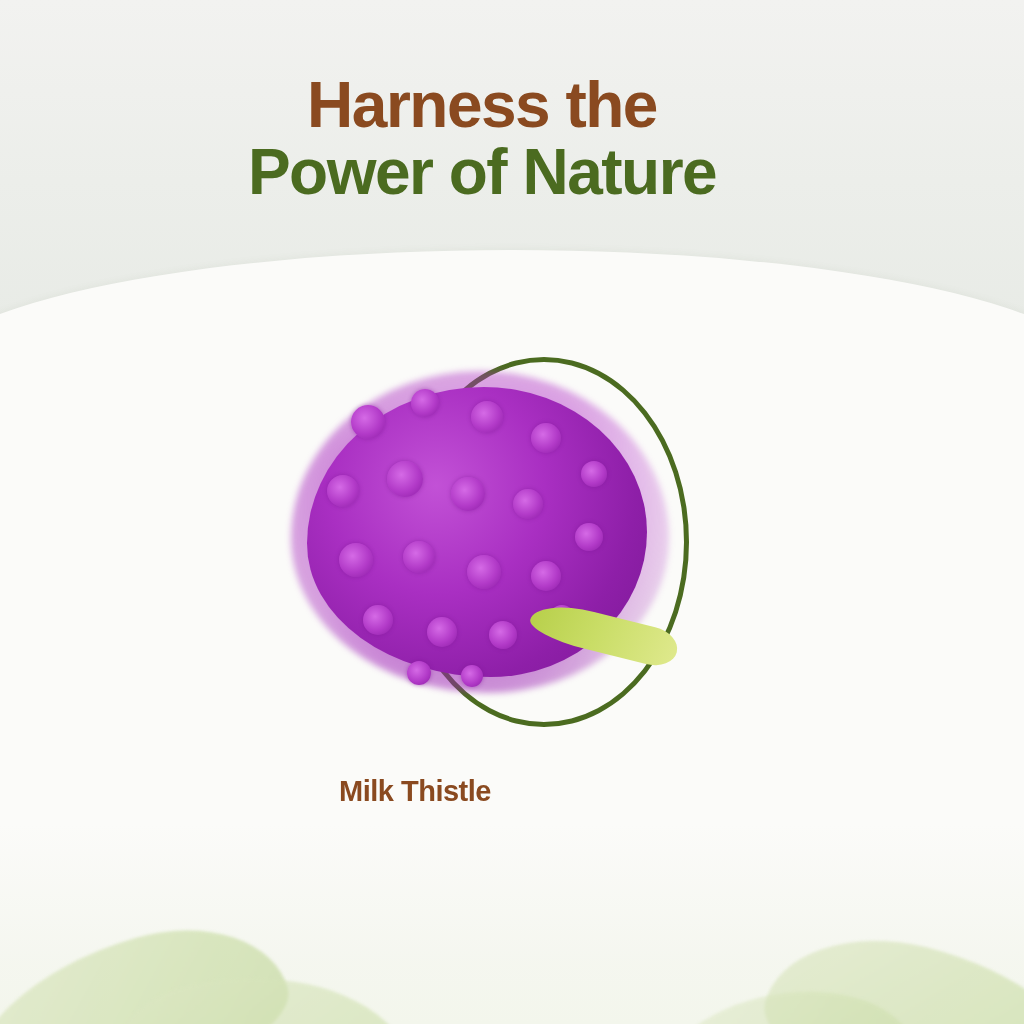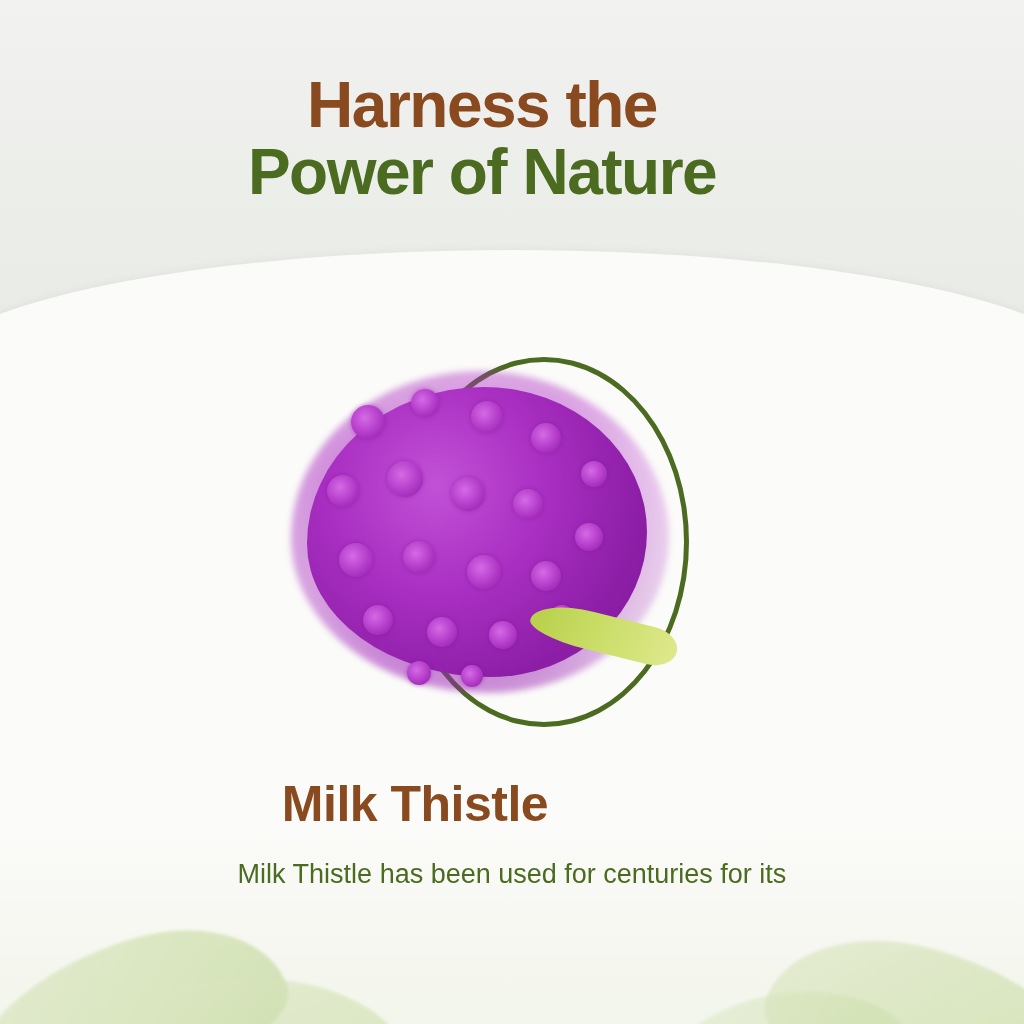--- a/index.html
+++ b/index.html
@@ -176,21 +176,21 @@
     transform: rotate(14deg);
   }
 
   
   .ingredient-name {
     position: absolute;
     left: 0;
     top: 775px;
     width: 830px;
     text-align: center;
-    font-size: 50px;
+    font-size: 29px;
     font-weight: bold;
     color: #8a4a20;
     letter-spacing: -0.5px;
   }
   .description {
     position: absolute;
     left: 112px;
     top: 855px;
     width: 800px;
     text-align: center;
@@ -246,16 +246,15 @@
       <div class="floret" style="left:116px; top:296px; width:24px; height:24px;"></div>
       <div class="floret" style="left:170px; top:300px; width:22px; height:22px;"></div>
 
       <div class="stem"></div>
     </div>
   </div>
 
   <div class="ingredient-name">Milk Thistle</div>
 
   <div class="description">
-    <span>Milk Thistle has been used for centuries for its</span>
   </div>
 
 </div>
 
 </body></html>

